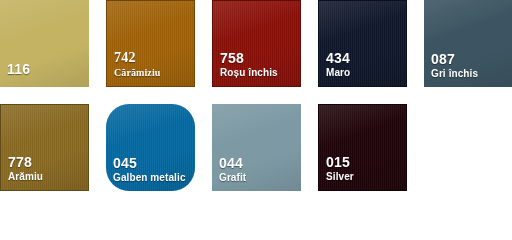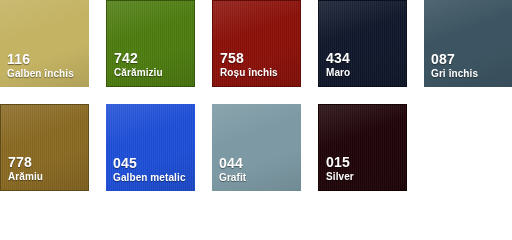--- a/index.html
+++ b/index.html
@@ -100,24 +100,23 @@
 </style>
 </head>
 <body>
 
 <div class="palette">
   <div class="swatch-row row-top">
       <div class="swatch" style="background: rgb(196, 179, 99);">
         <div class="sheen"></div>
         <div class="swatch-label">
           <span class="swatch-code">116</span>
-          <span class="swatch-name">Galben închis</span>
         </div>
       </div>
-      <div class="swatch bordered" style="background: #4d7c0f;">
+      <div class="swatch bordered" style="background: #a16207; font-family: Liberation Serif, serif;">
         <div class="grain"></div>
         <div class="sheen"></div>
         <div class="swatch-label">
           <span class="swatch-code">742</span>
           <span class="swatch-name">Cărămiziu</span>
         </div>
       </div>
       <div class="swatch bordered" style="background: rgb(139, 16, 8);">
         <div class="grain"></div>
         <div class="sheen"></div>
@@ -144,21 +143,21 @@
     </div>
   <div class="swatch-row row-bottom">
       <div class="swatch bordered" style="background: rgb(138, 106, 34);">
         <div class="grain"></div>
         <div class="sheen"></div>
         <div class="swatch-label">
           <span class="swatch-code">778</span>
           <span class="swatch-name">Arămiu</span>
         </div>
       </div>
-      <div class="swatch" style="background: #1d4ed8;">
+      <div class="swatch" style="background: #0369a1; border-radius: 23px;">
         <div class="grain"></div>
         <div class="sheen"></div>
         <div class="swatch-label">
           <span class="swatch-code">045</span>
           <span class="swatch-name">Galben metalic</span>
         </div>
       </div>
       <div class="swatch" style="background: rgb(125, 154, 164); text-decoration: underline;">
         <div class="sheen"></div>
         <div class="swatch-label">

